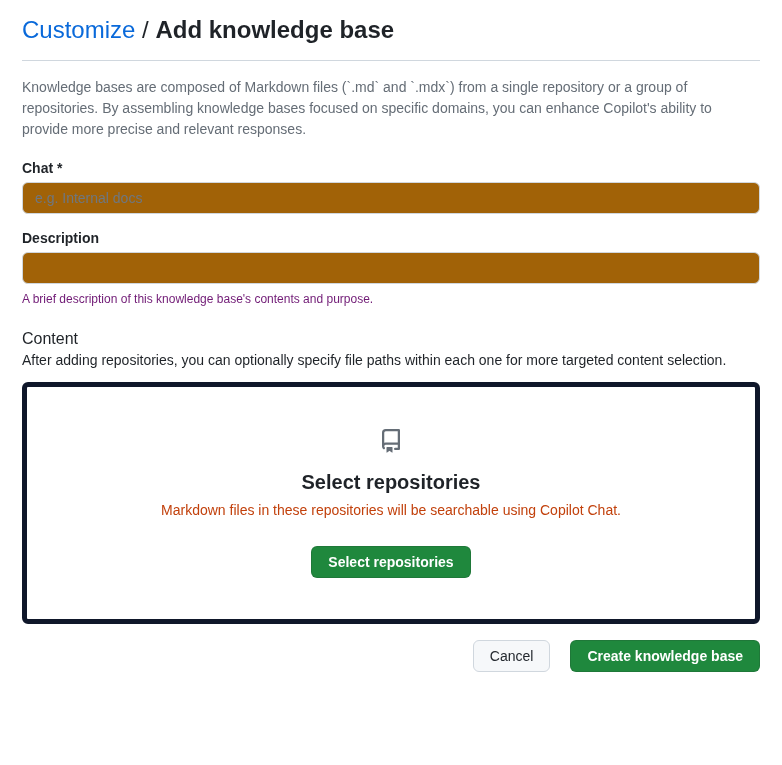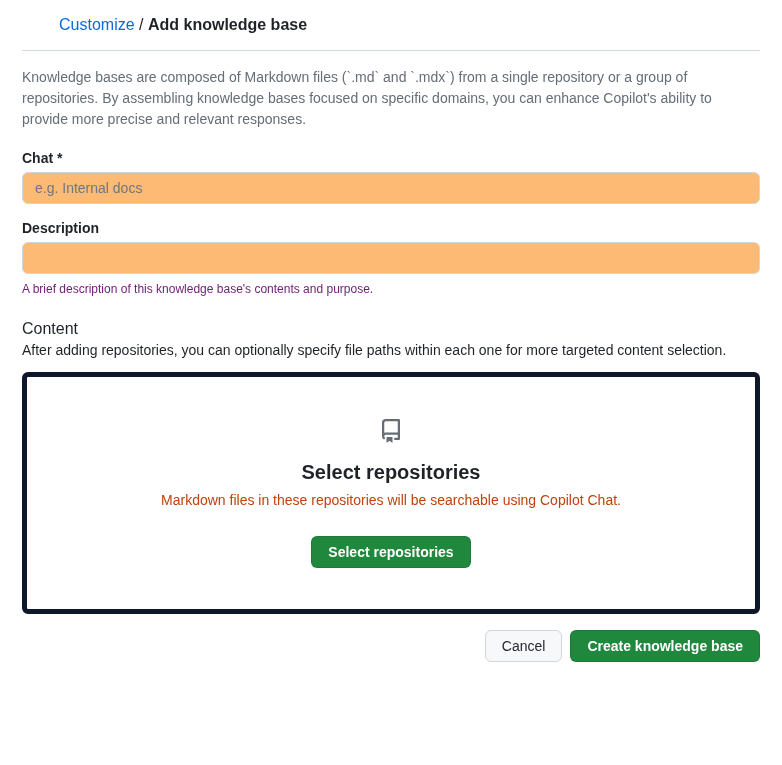--- a/index.html
+++ b/index.html
@@ -5,24 +5,23 @@
   * { box-sizing: border-box; }
   body {
     margin: 0;
     padding: 16px 22px;
     font-family: -apple-system, BlinkMacSystemFont, "Segoe UI", Helvetica, Arial, sans-serif;
     color: #1F2328;
     background: #ffffff;
     width: 782px;
   }
   .breadcrumb {
-    font-size: 16px;
+    font-size: 24px;
     font-weight: 400;
     padding-bottom: 8px;
-    margin-left: 37px;
   }
   .breadcrumb a {
     color: #0969DA;
     text-decoration: none;
   }
   .breadcrumb .current {
     font-weight: 600;
     color: #1F2328;
   }
   hr.divider {
@@ -46,21 +45,21 @@
     margin-bottom: 6px;
     color: #1F2328;
   }
   .text-input {
     width: 100%;
     padding: 5px 12px;
     font-size: 14px;
     line-height: 20px;
     border: 1px solid #D0D7DE;
     border-radius: 6px;
-    background: #fdba74;
+    background: #a16207;
     color: #1F2328;
   }
   .text-input::placeholder {
     color: #6E7781;
   }
   .help-text {
     font-size: 12px;
     color: #701a75;
     margin-top: 8px;
   }
@@ -114,21 +113,21 @@
   }
   .btn-default {
     background: #F6F8FA;
     border-color: #D0D7DE;
     color: #24292F;
   }
   .footer-actions {
     margin-top: 16px;
     display: flex;
     justify-content: flex-end;
-    gap: 8px;
+    gap: 20px;
   }
 </style>
 </head>
 <body>
 
 <div class="breadcrumb">
   <a href="#">Customize</a>
   <span>/</span>
   <span class="current">Add knowledge base</span>
 </div>

